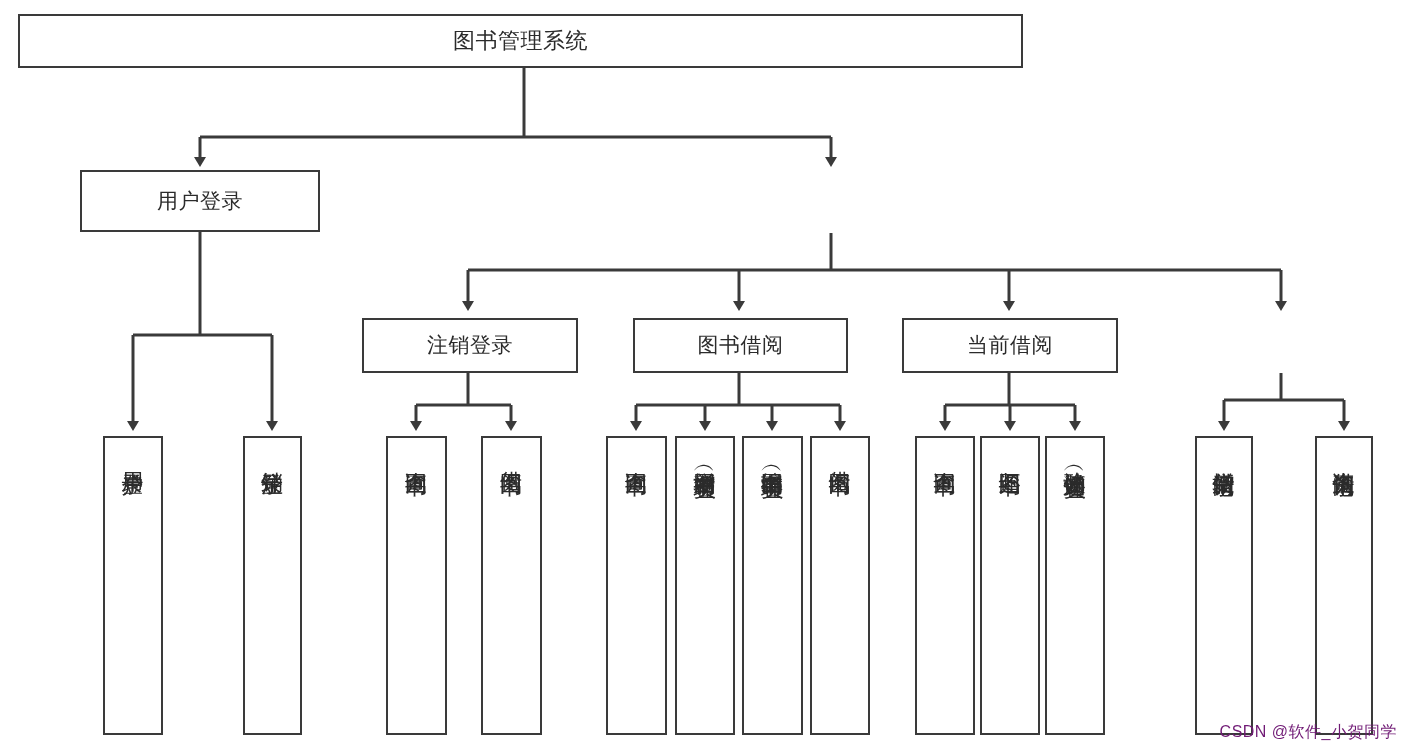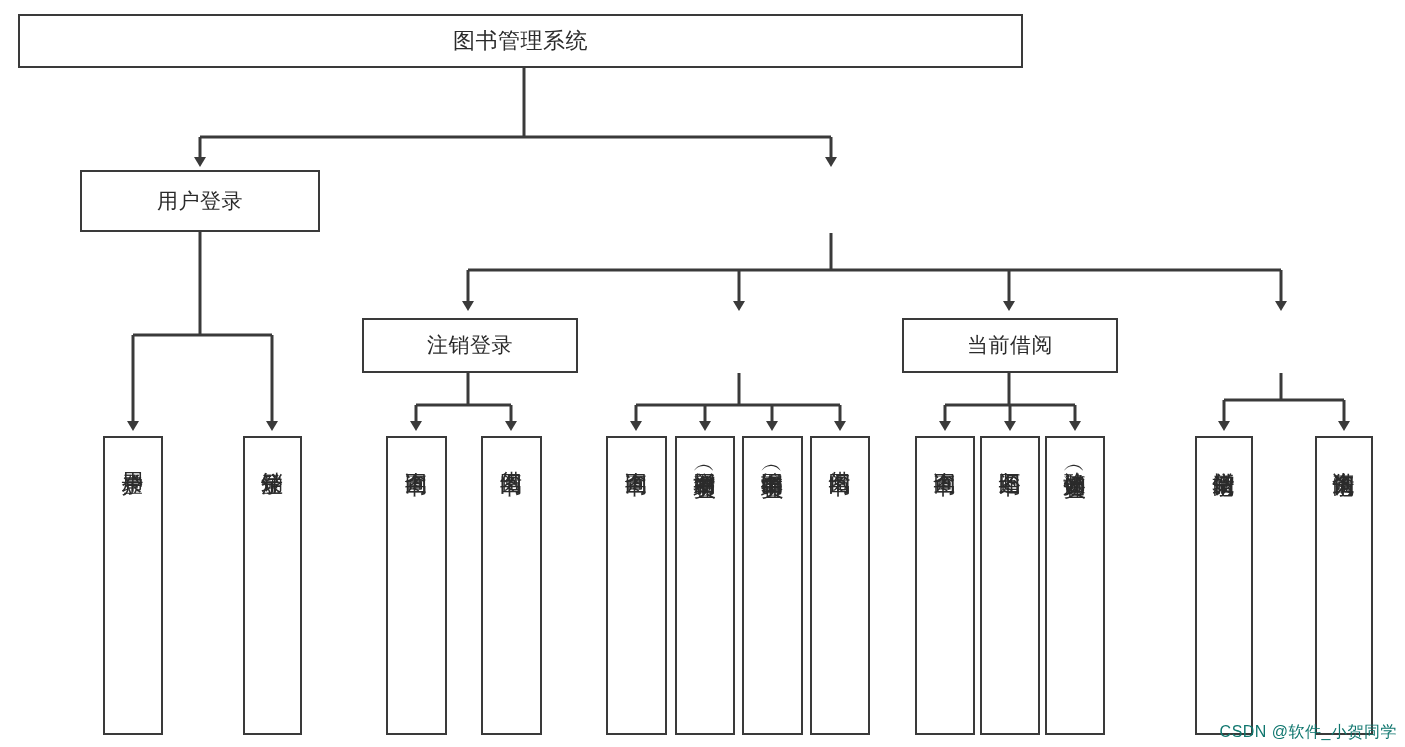--- a/index.html
+++ b/index.html
@@ -54,21 +54,21 @@
     line-height: 1.05;
     letter-spacing: 1px;
     white-space: pre;
   }
   .node.root .label { font-size: 22px; }
   .watermark {
     position: absolute;
     right: 8px;
     bottom: 4px;
     font-size: 16px;
-    color: #0f766e;
+    color: #701a75;
     letter-spacing: 0.5px;
     user-select: none;
   }
 </style>
 </head>
 <body>
 
 <div id="diagram-root">
 
   <svg class="connectors" viewBox="0 0 1405 747" xmlns="http://www.w3.org/2000/svg">
@@ -125,20 +125,23 @@
     <span class="label">图书管理系统</span>
   </div>
 
   <div class="node" style="left:80px; top:170px; width:240px; height:62px;">
     <span class="label">用户登录</span>
   </div>
 
   <div class="node" style="left:362px; top:318px; width:216px; height:55px;">
     <span class="label">注销登录</span>
   </div>
+  <div class="node" style="left:633px; top:318px; width:215px; height:55px;">
+    <span class="label">图书借阅</span>
+  </div>
   <div class="node" style="left:902px; top:318px; width:216px; height:55px;justify-content:center;">
     <span class="label">当前借阅</span>
   </div>
 
   <div class="node vertical" style="left:103px; top:436px; width:60px; height:299px;">
     <span class="label">用户登录</span>
   </div>
   <div class="node vertical" style="left:243px; top:436px; width:59px; height:299px;">
     <span class="label">注销登录</span>
   </div>

